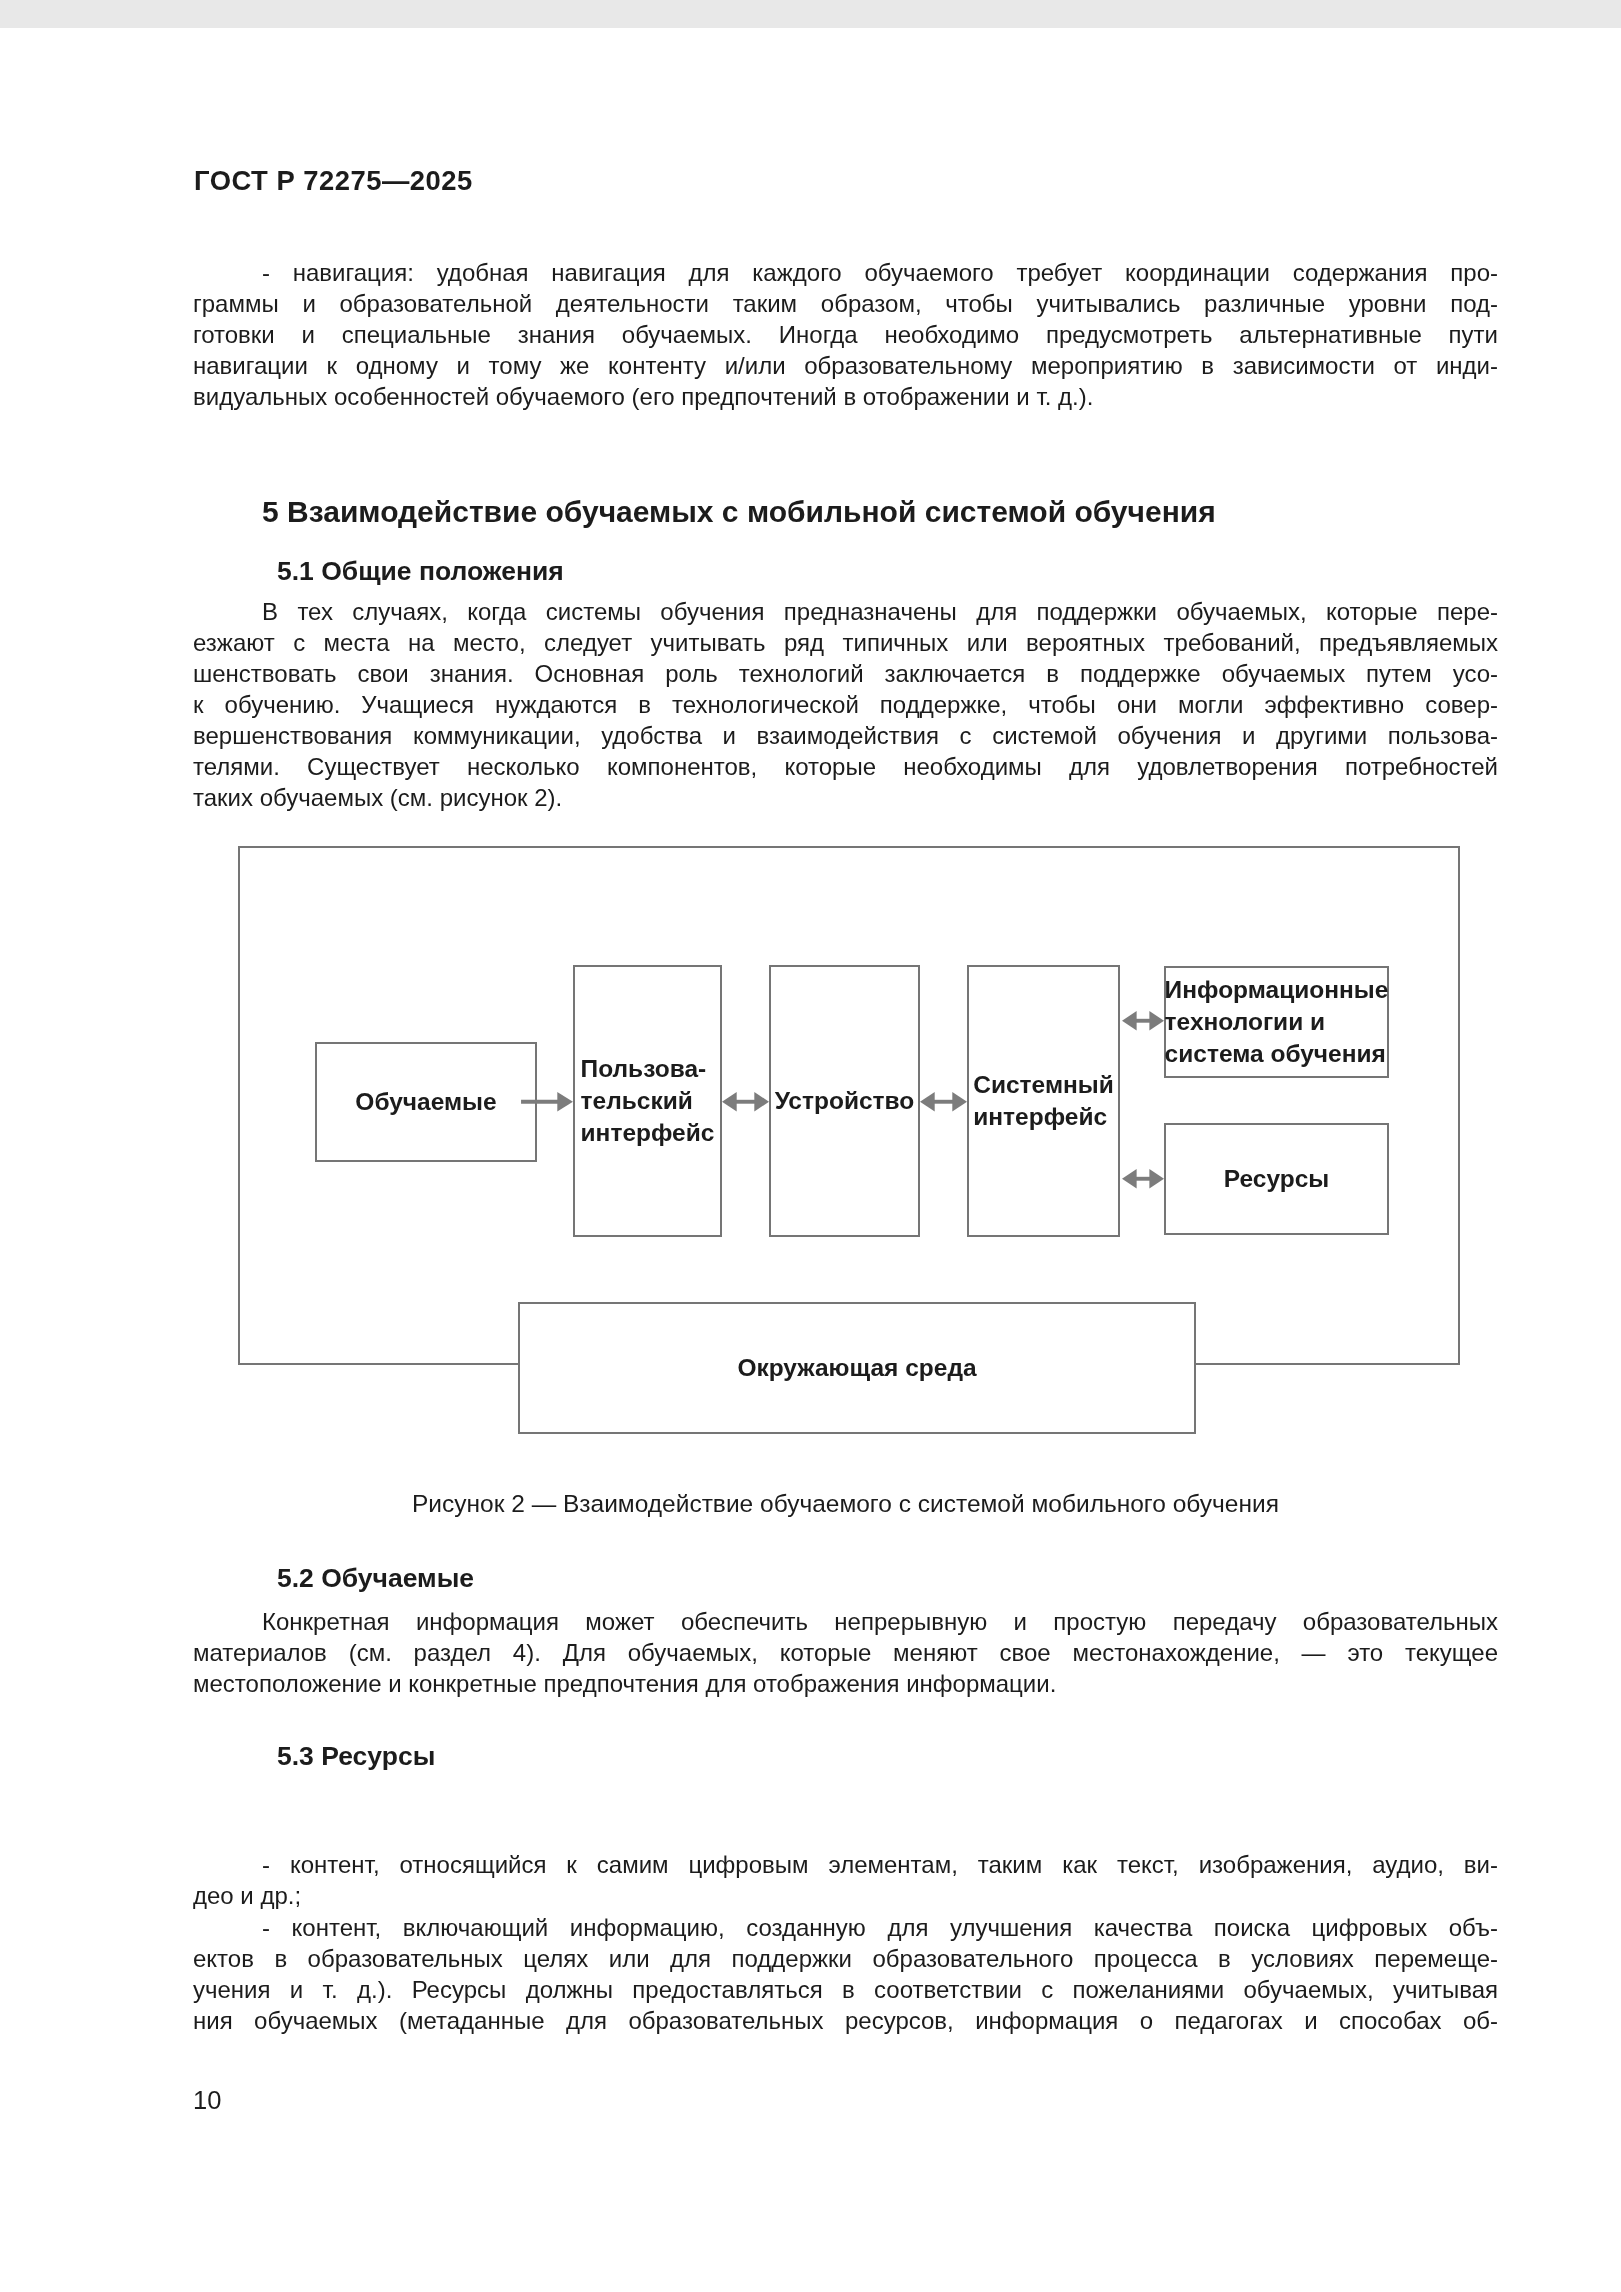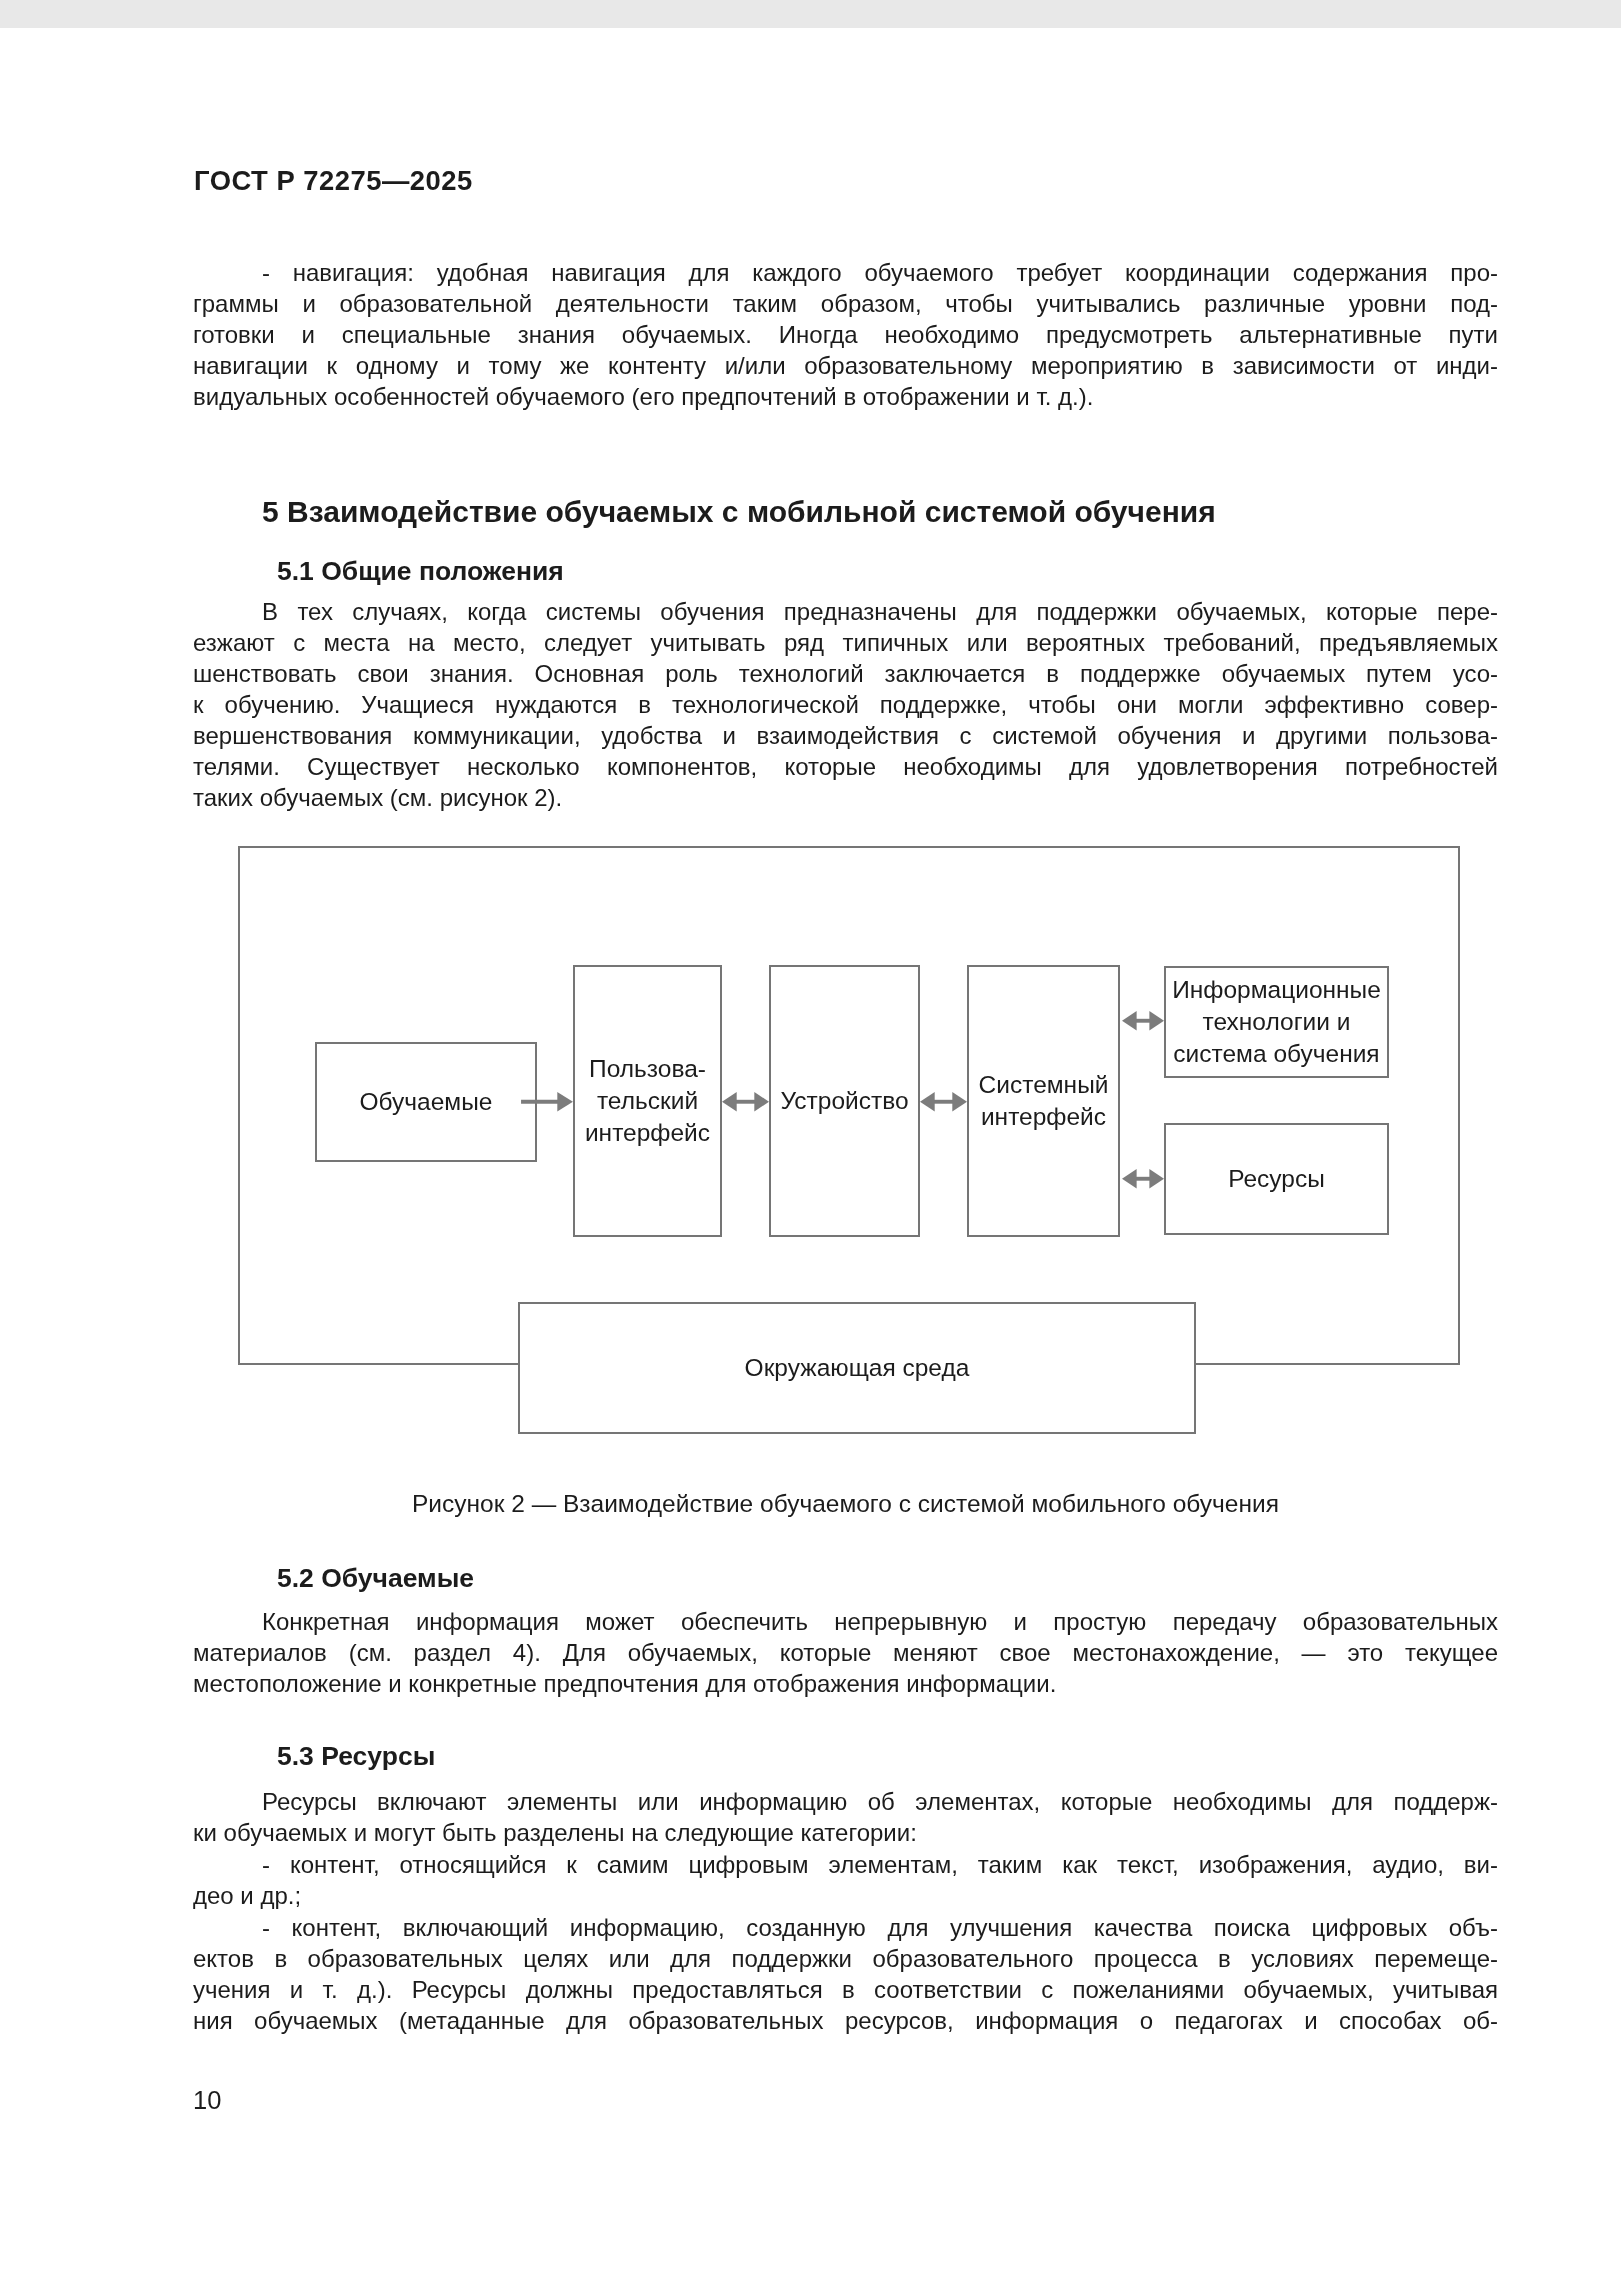--- a/index.html
+++ b/index.html
@@ -41,22 +41,22 @@
   
   .fig-rect {
     position:absolute;
     border:2.9px solid #757575;
     background:#ffffff;
     box-sizing:border-box;
   }
   .fig-outer { left:238px; top:818px; width:1222px; height:519px; z-index:1; background:transparent; }
   .fig-box {
     display:flex; align-items:center; justify-content:center;
-    text-align:center; z-index:2;
-    font-size:24.5px; line-height:32px; font-weight:normal;
+    z-index:2;
+    font-size:24.5px; line-height:32px; font-weight:bold;
   }
   .fig-box span { white-space:pre-line; }
   .fb-learners { left:315px;  top:1014px; width:222px; height:120px; }
   .fb-ui       { left:573px;  top:937px;  width:149px; height:272px; }
   .fb-device   { left:769px;  top:937px;  width:151px; height:272px; }
   .fb-system   { left:967px;  top:937px;  width:153px; height:272px; }
   .fb-it       { left:1164px; top:938px;  width:225px; height:112px; }
   .fb-res      { left:1164px; top:1095px; width:225px; height:112px; }
   .fb-env      { left:518px;  top:1274px; width:678px; height:132px; }
   .fig-arrow { position:absolute; z-index:3; }
@@ -166,24 +166,20 @@
   <div class="h-sub" style="top:1535px">5.2 Обучаемые</div>
 
   <div class="tb" style="top:1578px">
     <div class="ln first">Конкретная информация может обеспечить непрерывную и простую передачу образовательных</div>
     <div class="ln">материалов (см. раздел 4). Для обучаемых, которые меняют свое местонахождение, — это текущее</div>
     <div class="ln nj">местоположение и конкретные предпочтения для отображения информации.</div>
   </div>
 
   <div class="h-sub" style="top:1713px">5.3 Ресурсы</div>
 
-  <div class="tb" style="top:1758px">
-    <div class="ln first">Ресурсы включают элементы или информацию об элементах, которые необходимы для поддерж-</div>
-    <div class="ln nj">ки обучаемых и могут быть разделены на следующие категории:</div>
-  </div>
 
   <div class="tb" style="top:1821px">
     <div class="ln first">- контент, относящийся к самим цифровым элементам, таким как текст, изображения, аудио, ви-</div>
     <div class="ln nj">део и др.;</div>
   </div>
 
   <div class="tb" style="top:1884px">
     <div class="ln first">- контент, включающий информацию, созданную для улучшения качества поиска цифровых объ-</div>
     <div class="ln">ектов в образовательных целях или для поддержки образовательного процесса в условиях перемеще-</div>
     <div class="ln">учения и т. д.). Ресурсы должны предоставляться в соответствии с пожеланиями обучаемых, учитывая</div>

